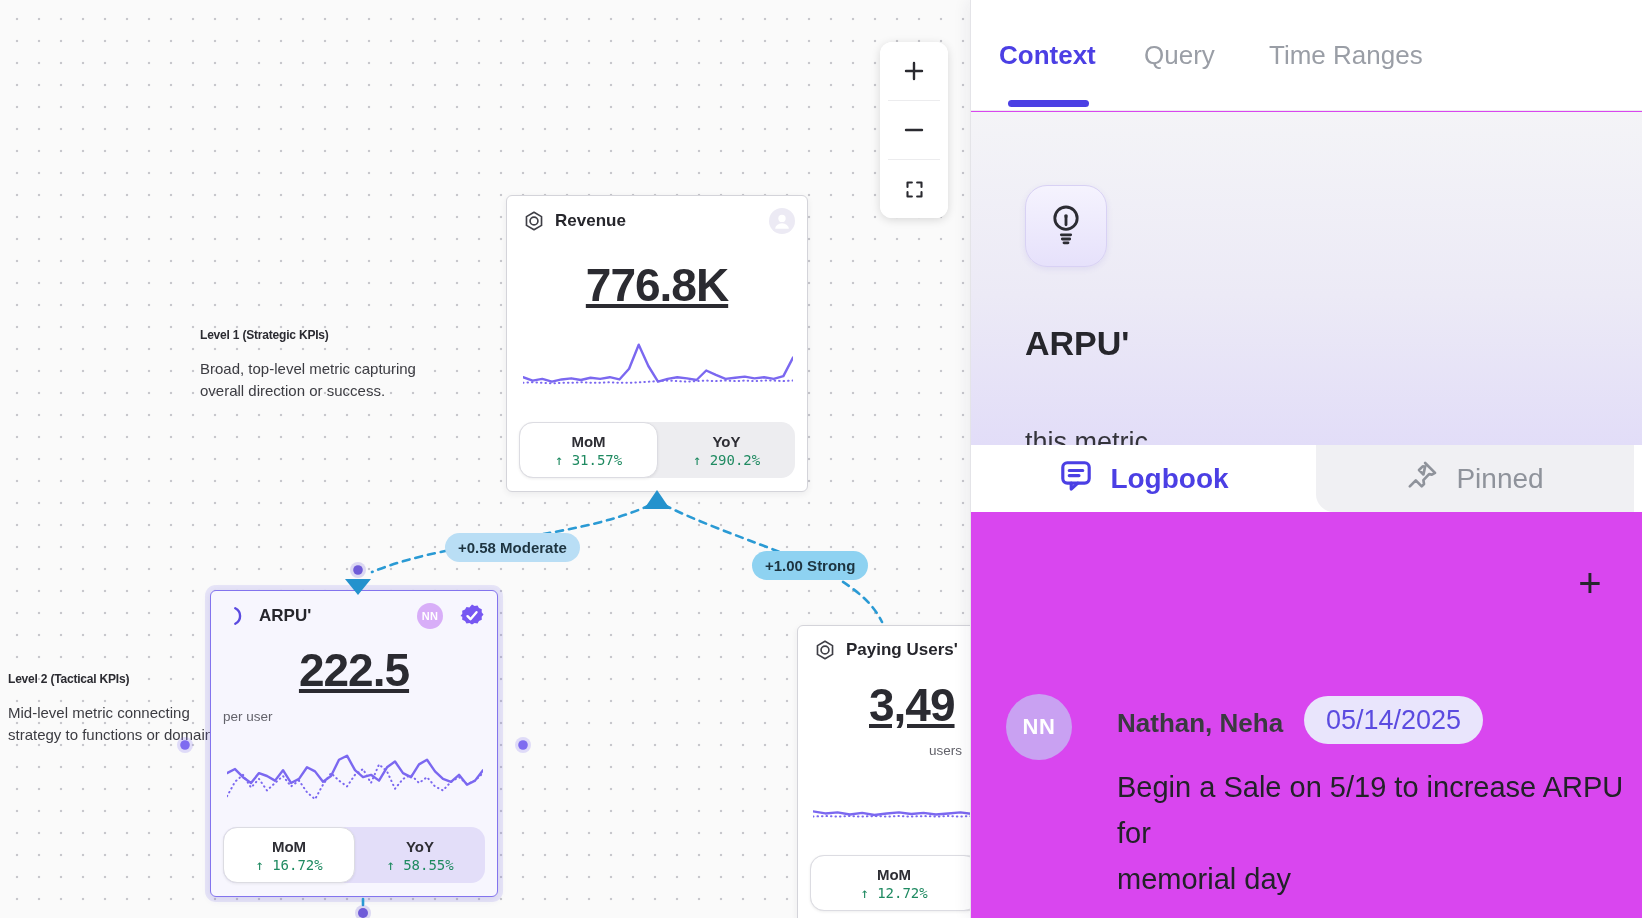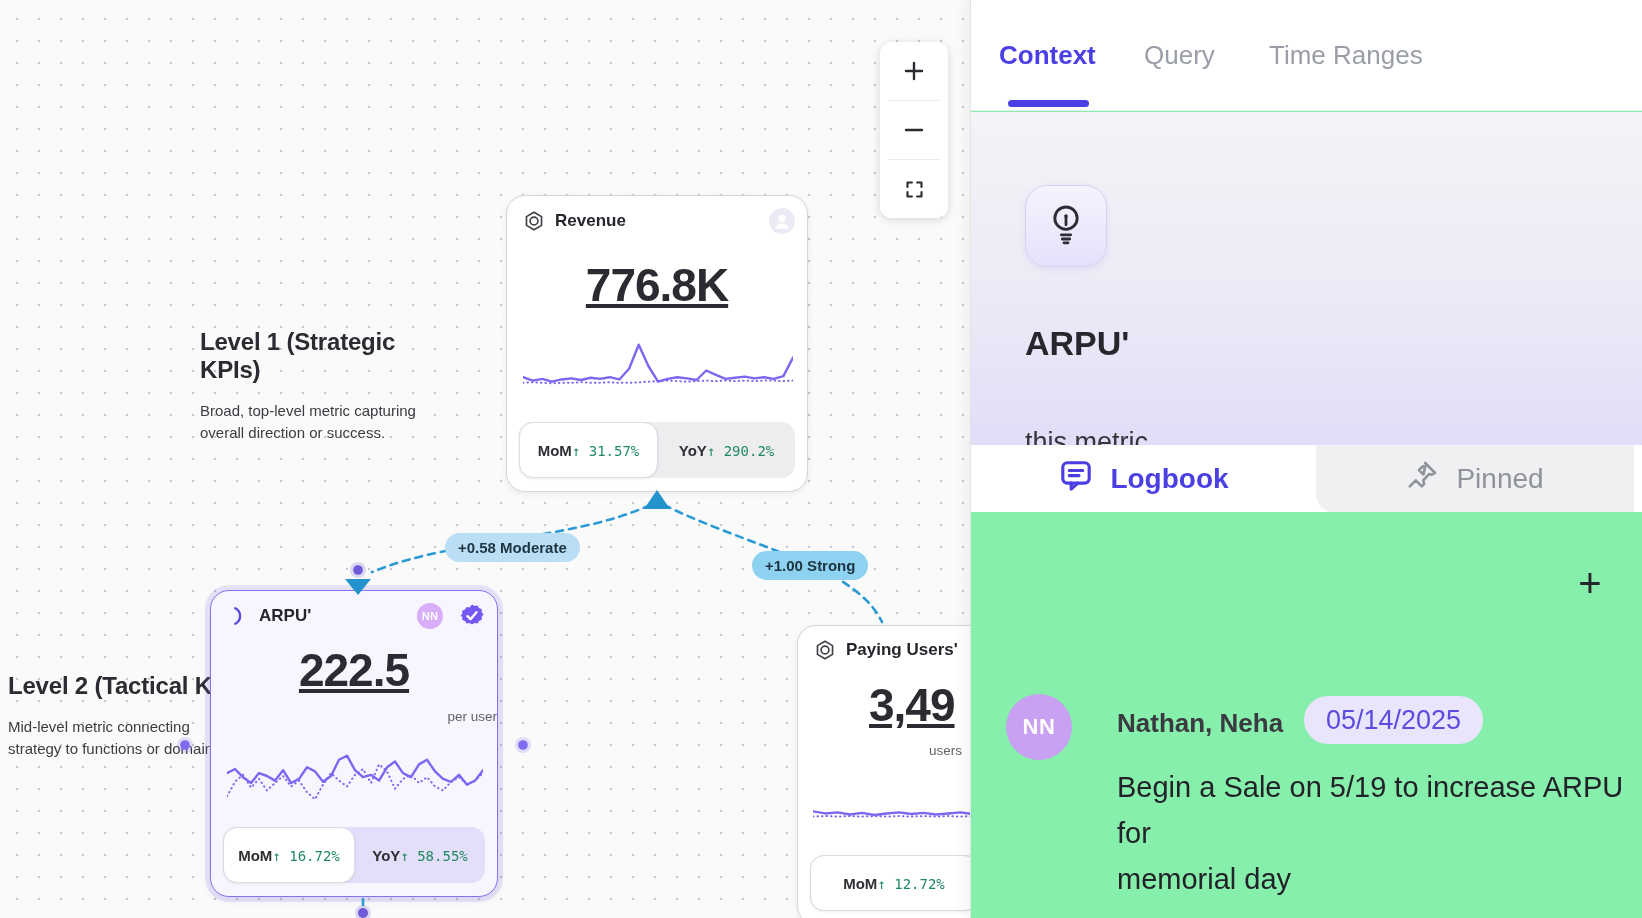--- a/index.html
+++ b/index.html
@@ -18,46 +18,46 @@
     background-color:#fafafa;
     background-image:radial-gradient(circle,#c7c7cc 1.3px,transparent 1.6px);
     background-size:22px 22px;background-position:6px 8px;}
   .edges{position:absolute;left:0;top:0;width:970px;height:918px;pointer-events:none;z-index:5;}
   .edge-pill{position:absolute;height:29px;line-height:29px;padding:0 13px;border-radius:15px;
     font-size:15px;font-weight:700;color:#1d3440;z-index:6;}
   .edge-pill.moderate{left:445px;top:533px;background:var(--pillModerate);}
   .edge-pill.strong{left:752px;top:551px;background:var(--pillStrong);}
 
   .leveltext{position:absolute;z-index:1;}
-  .leveltext h3{font-size:24px;font-weight:700;color:#2b2b31;letter-spacing:-0.2px;}
+  .leveltext h3{font-size:12px;font-weight:700;color:#2b2b31;letter-spacing:-0.2px;}
   .leveltext p{font-size:15px;color:#3c3c42;line-height:22px;margin-top:0;}
   .level1{left:200px;top:328px;width:250px;}
   .level1 p{margin-top:16px;}
   .level2{left:8px;top:672px;width:300px;white-space:nowrap;}
   .level2 p{margin-top:16px;line-height:22px;}
 
   
   .zoomctl{position:absolute;left:880px;top:42px;width:68px;z-index:8;background:#fff;
     border-radius:12px;box-shadow:0 2px 10px rgba(0,0,0,.14);overflow:hidden;}
   .zoomctl .zbtn{width:68px;height:58px;display:flex;align-items:center;justify-content:center;
     font-size:28px;font-weight:400;color:#2a2a30;cursor:pointer;background:#fff;border:none;}
   .zoomctl .zdiv{height:1px;background:#ececee;margin:0 8px;}
 
   
-  .kpi{position:absolute;background:#fff;border:1px solid var(--cardBorder);border-radius:19px;
+  .kpi{position:absolute;background:#fff;border:1px solid var(--cardBorder);border-radius:6px;
     box-shadow:0 2px 6px rgba(40,40,60,.07);z-index:2;}
   .kpi .khead{position:absolute;left:15px;right:12px;top:12px;display:flex;align-items:center;gap:9px;}
   .kpi .ktitle{font-size:17px;font-weight:700;color:#26262c;flex:1;}
   .kpi .kvalue{position:absolute;left:0;right:0;text-align:center;font-size:46px;font-weight:700;
     color:#2b2b31;letter-spacing:-1px;text-decoration:underline;}
-  .kpi .kunit{position:absolute;left:12px;right:0;text-align:right;font-size:13.5px;color:#62626a;}
+  .kpi .kunit{position:absolute;left:12px;right:0;text-align:left;font-size:13.5px;color:#62626a;}
   .kpi svg.spark{position:absolute;}
   .kpi .kfoot{position:absolute;left:12px;right:12px;bottom:13px;height:56px;border-radius:14px;
     background:var(--footerGray);display:flex;}
-  .kpi .kcell{flex:1;display:flex;flex-direction:row;align-items:center;justify-content:center;border-radius:14px;}
+  .kpi .kcell{flex:1;display:flex;flex-direction:column;align-items:center;justify-content:center;border-radius:14px;}
   .kpi .kcell.white{background:#fff;border:1px solid #dcdce2;box-shadow:0 1px 3px rgba(0,0,0,.07);}
   .kpi .klab{font-size:15px;font-weight:700;color:#2e2e34;}
   .kpi .kval{font-size:14px;font-family:"DejaVu Sans Mono",monospace;color:var(--green);margin-top:2px;}
 
   .revenue{left:506px;top:195px;width:302px;height:297px;}
   .revenue .kvalue{top:62px;}
   .revenue svg.spark{left:16px;top:142px;width:270px;height:56px;}
 
   .arpu{left:210px;top:590px;width:288px;height:307px;background:var(--selBg);
     border:1.6px solid var(--selBorder);
@@ -74,21 +74,21 @@
   .paying .kfoot{right:-110px;}
   .paying .kcell.white{max-width:168px;}
 
   .hexwrap{width:24px;height:24px;display:flex;align-items:center;justify-content:center;}
   .avatar-sm{width:26px;height:26px;border-radius:50%;background:#eceaf4;display:flex;align-items:center;justify-content:center;}
   .nnbadge{width:26px;height:26px;border-radius:50%;background:var(--nnBadge);color:#fff;
     font-size:11px;font-weight:700;display:flex;align-items:center;justify-content:center;letter-spacing:.2px;}
   .verified{width:26px;height:26px;margin-left:7px;}
 
   
-  .panel{position:absolute;left:970px;top:0;width:672px;height:918px;background:#86efac;z-index:10;
+  .panel{position:absolute;left:970px;top:0;width:672px;height:918px;background:#d946ef;z-index:10;
     border-left:1px solid #e4e4e8;box-shadow:-4px 0 14px rgba(30,30,60,.06);}
   .ptabs{position:absolute;left:0;top:0;right:0;height:111px;background:#fff;border-bottom:1px solid #ececef;}
   .ptab{position:absolute;top:0;height:111px;display:flex;align-items:center;font-size:26px;cursor:pointer;}
   .ptab.active{color:var(--accent);font-weight:700;}
   .ptab.idle{color:#9a9ea6;font-weight:500;}
   .ptab-underline{position:absolute;left:37px;top:100px;width:81px;height:7px;border-radius:4px;background:var(--accent);}
 
   .pgrad{position:absolute;left:0;top:112px;right:0;height:333px;
     background:linear-gradient(180deg,var(--grad1) 0%,#eceaf6 55%,var(--grad2) 100%);}
   .bulbtile{position:absolute;left:54px;top:73px;width:82px;height:82px;border-radius:22px;

